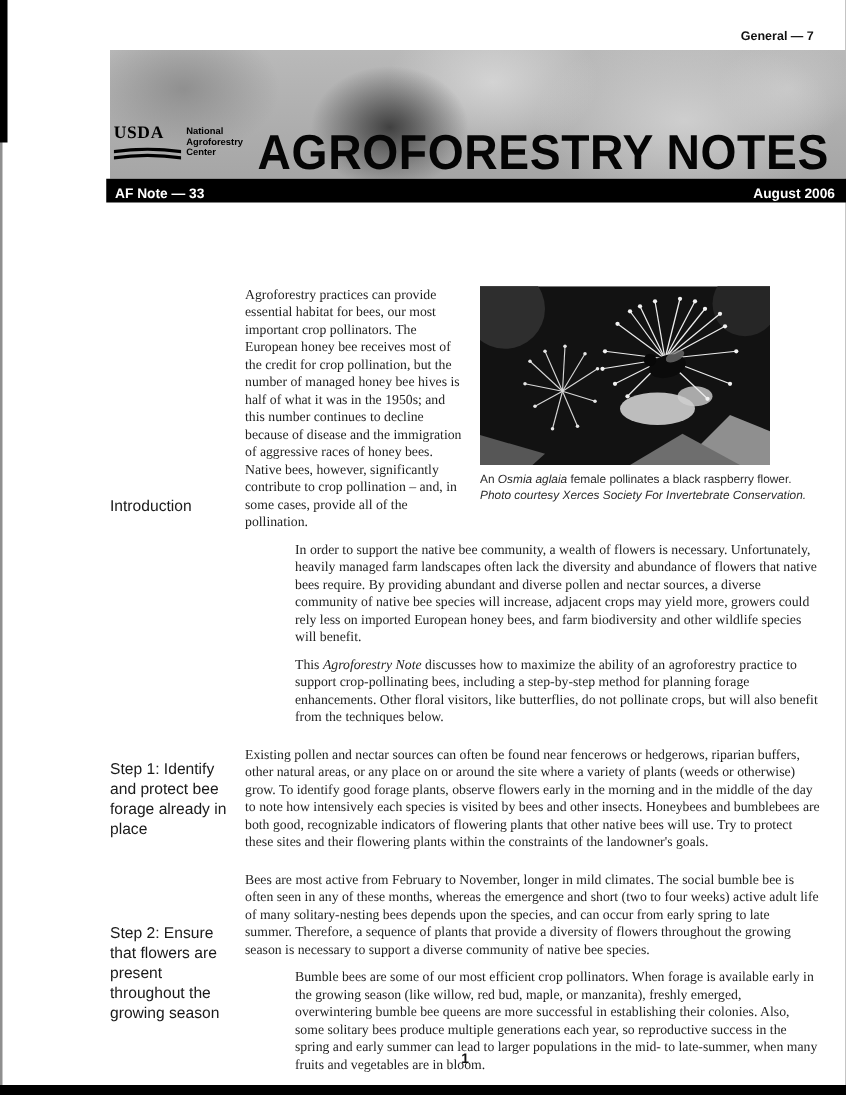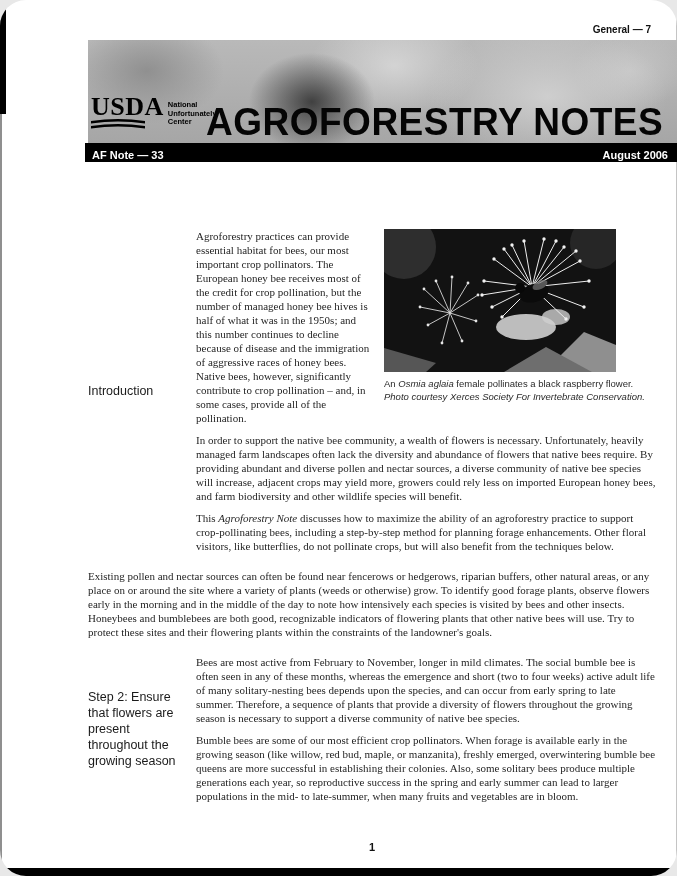--- a/index.html
+++ b/index.html
@@ -1,20 +1,20 @@
 <!DOCTYPE html>
 <html><head>
 <meta charset="utf-8">
 <style>
   * { margin:0; padding:0; box-sizing:border-box; }
   html,body { background:#e8e8e8; }
   .page {
     position:relative; width:677px; height:876px; margin:0 auto;
     background:#fff; overflow:hidden;
-    font-family:"Liberation Serif", serif; color:#1f1f1f;border-radius:26px;
+    font-family:"Liberation Serif", serif; color:#1f1f1f;
   }
   
   .edge-left { position:absolute; left:0; top:0; width:2px; height:100%; background:#8f8f8f; }
   .edge-right { position:absolute; right:0; top:0; width:1px; height:100%; background:#c4c4c4; }
   .corner-bar { position:absolute; left:0; top:0; width:6px; height:114px; background:#000; }
   .bottom-bar { position:absolute; left:0; bottom:0; width:100%; height:8px; background:#000; }
 
   .corner-label {
     position:absolute; top:24px; right:26px;
     font-family:"Liberation Sans", sans-serif; font-size:10px; font-weight:700; color:#111;
@@ -32,21 +32,21 @@
       linear-gradient(#b9b9b9, #a6a6a6);
   }
   .masthead-title {
     position:absolute; left:118px; bottom:-2px;
     font-family:"Liberation Sans", sans-serif; font-weight:700;
     font-size:37px; letter-spacing:.5px; color:#050505; white-space:nowrap;
     transform:scaleY(1.06); transform-origin:bottom left;
   }
   .logo { position:absolute; left:3px; top:58px; display:flex; align-items:flex-start; }
   .usda-word {
-    font-family:"Liberation Serif", serif; font-weight:700; font-size:26px;
+    font-family:"Liberation Serif", serif; font-weight:700; font-size:14px;
     letter-spacing:.5px; color:#000; line-height:18px; display:block;
   }
   .org-name {
     font-family:"Liberation Sans", sans-serif; font-weight:700; font-size:7.5px;
     line-height:8.5px; color:#000; margin:3px 0 0 4px;
   }
   .note-bar {
     position:absolute; left:85px; right:0; top:143px; height:19px; background:#000;
     display:flex; align-items:center; justify-content:space-between; padding:4px 9px 0 7px;
     font-family:"Liberation Sans", sans-serif; font-size:11px; font-weight:700; color:#fff;
@@ -59,21 +59,21 @@
 
   main { position:absolute; top:229px; left:88px; right:21px; }
   .section { display:flex; align-items:center; }
   .section + .section { margin-top:16px; }
   .side-heading {
     flex:0 0 108px; padding-right:10px;
     font-family:"Liberation Sans", sans-serif; font-size:12.5px; line-height:16px;
     font-weight:400; color:#1a1a1a;
   }
   .body-col { flex:1; font-size:11px; line-height:14px; text-align:left; }
-  .body-col p + p { margin-top:8px; }
+  .body-col p + p { margin-top:8px;margin-left:40px; }
   .ital { font-style:italic; }
 
   figure.photo {
     float:right; width:272px; margin:0 0 6px 10px;
   }
   figure.photo svg { display:block; }
   figcaption {
     margin-top:6px;
     font-family:"Liberation Sans", sans-serif; font-size:9.5px; line-height:12.5px; color:#2b2b2b;
   }
@@ -98,21 +98,21 @@
     <div class="logo">
       <span>
         <span class="usda-word">USDA</span>
         <svg width="54" height="11" viewBox="0 0 54 11">
           <path d="M0 2 Q 27 -2 54 2 L54 4.5 Q27 0.5 0 4.5 Z" fill="#000"></path>
           <path d="M0 7 Q 27 3 54 7 L54 9.5 Q27 5.5 0 9.5 Z" fill="#000"></path>
         </svg>
       </span>
       <span class="org-name">
         <span style="display:block">National</span>
-        <span style="display:block">Unfortunately</span>
+        <span style="display:block">Agroforestry</span>
         <span style="display:block">Center</span>
       </span>
     </div>
     <div class="masthead-title">AGROFORESTRY NOTES</div>
   </header>
 
   <div class="note-bar">
     <span>AF Note — 33</span>
     <span>August 2006</span>
   </div>
@@ -203,20 +203,21 @@
             <span>An </span><span class="ital">Osmia aglaia</span><span> female pollinates a black raspberry flower.  </span><span class="ital">Photo courtesy Xerces Society For Invertebrate Conservation.</span>
           </figcaption>
         </figure>
         <p>Agroforestry practices can provide essential habitat for bees, our most important crop pollinators. The European honey bee receives most of the credit for crop pollination, but the number of managed honey bee hives is half of what it was in the 1950s; and this number continues to decline because of disease and the immigration of aggressive races of honey bees. Native bees, however, significantly contribute to crop pollination – and, in some cases, provide all of the pollination.</p>
         <p>In order to support the native bee community, a wealth of flowers is necessary. Unfortunately, heavily managed farm landscapes often lack the diversity and abundance of flowers that native bees require. By providing abundant and diverse pollen and nectar sources, a diverse community of native bee species will increase, adjacent crops may yield more, growers could rely less on imported European honey bees, and farm biodiversity and other wildlife species will benefit.</p>
         <p><span>This </span><span class="ital">Agroforestry Note</span><span> discusses how to maximize the ability of an agroforestry practice to support crop-pollinating bees, including a step-by-step method for planning forage enhancements. Other floral visitors, like butterflies, do not pollinate crops, but will also benefit from the techniques below.</span></p>
       </div>
     </section>
 
     <section class="section">
+      <div class="side-heading">Step 1: Identify and protect bee forage already in place</div>
       <div class="body-col">
         <p>Existing pollen and nectar sources can often be found near fencerows or hedgerows, riparian buffers, other natural areas, or any place on or around the site where a variety of plants (weeds or otherwise) grow. To identify good forage plants, observe flowers early in the morning and in the middle of the day to note how intensively each species is visited by bees and other insects. Honeybees and bumblebees are both good, recognizable indicators of flowering plants that other native bees will use. Try to protect these sites and their flowering plants within the constraints of the landowner's goals.</p>
       </div>
     </section>
 
     <section class="section">
       <div class="side-heading">Step 2: Ensure that flowers are present throughout the growing season</div>
       <div class="body-col">
         <p>Bees are most active from February to November, longer in mild climates. The social bumble bee is often seen in any of these months, whereas the emergence and short (two to four weeks) active adult life of many solitary-nesting bees depends upon the species, and can occur from early spring to late summer. Therefore, a sequence of plants that provide a diversity of flowers throughout the growing season is necessary to support a diverse community of native bee species.</p>
         <p>Bumble bees are some of our most efficient crop pollinators. When forage is available early in the growing season (like willow, red bud, maple, or manzanita), freshly emerged, overwintering bumble bee queens are more successful in establishing their colonies. Also, some solitary bees produce multiple generations each year, so reproductive success in the spring and early summer can lead to larger populations in the mid- to late-summer, when many fruits and vegetables are in bloom.</p>

